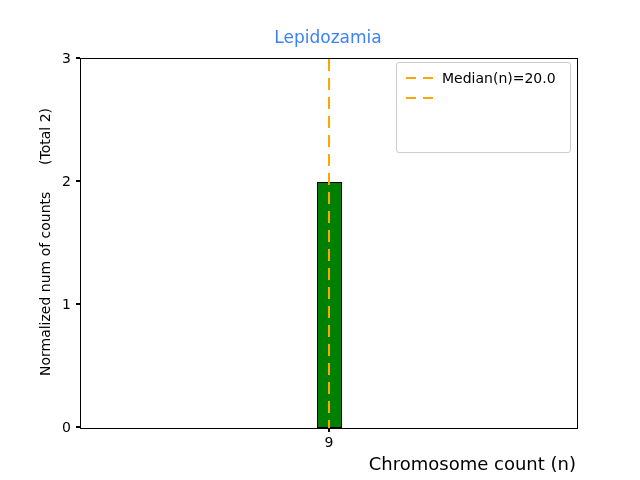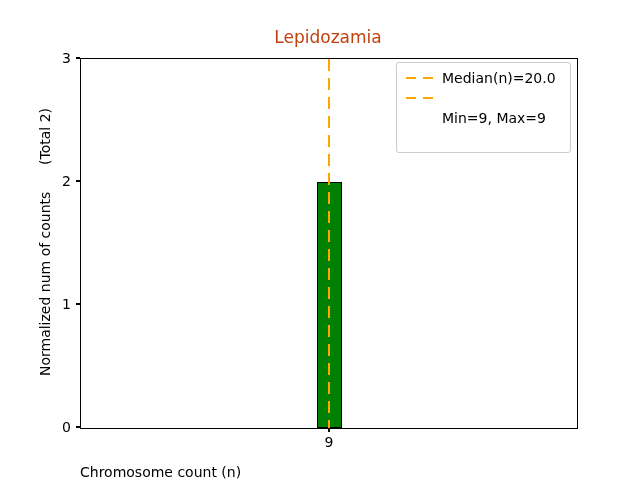--- a/index.html
+++ b/index.html
@@ -13,21 +13,21 @@
     height: 480px;
     background: #ffffff;
     overflow: hidden;
     color: #000000;
   }
   .title {
     position: absolute;
     left: 80px; top: 27px; width: 496px;
     text-align: center;
     font-size: 17px;
-    color: #c2410c;
+    color: #3b82f6;
   }
   .plot {
     position: absolute;
     left: 80px; top: 58px;
     width: 496px; height: 369px;
     border: 1px solid #000000;
     box-sizing: content-box;
     background: #ffffff;
   }
   .bar {
@@ -69,23 +69,23 @@
     background: #000000;
   }
   .xtick-label {
     position: absolute;
     left: 299px; top: 434px; width: 60px;
     text-align: center;
     font-size: 14px;
   }
   .xlabel {
     position: absolute;
-    left: 80px; top: 464px; width: 496px;
-    text-align: left;
-    font-size: 14px;
+    left: 80px; top: 453px; width: 496px;
+    text-align: right;
+    font-size: 18px;
   }
   .ylabel {
     position: absolute;
     left: -155px; top: 233px;
     width: 400px; height: 18px; line-height: 18px;
     text-align: center;
     font-size: 14px;
     white-space: pre;
     transform: rotate(-90deg);
   }
@@ -154,17 +154,16 @@
   <div class="legend">
     <div class="legend-row">
       <span class="legend-marker dashed"></span>
       <span class="legend-label">Median(n)=20.0</span>
     </div>
     <div class="legend-row">
       <span class="legend-marker dashed"></span>
     </div>
     <div class="legend-row">
       <span class="legend-marker"></span>
-      <span class="legend-label">Min=9, Max=9</span>
     </div>
   </div>
 
 </div>
 
 </body></html>

